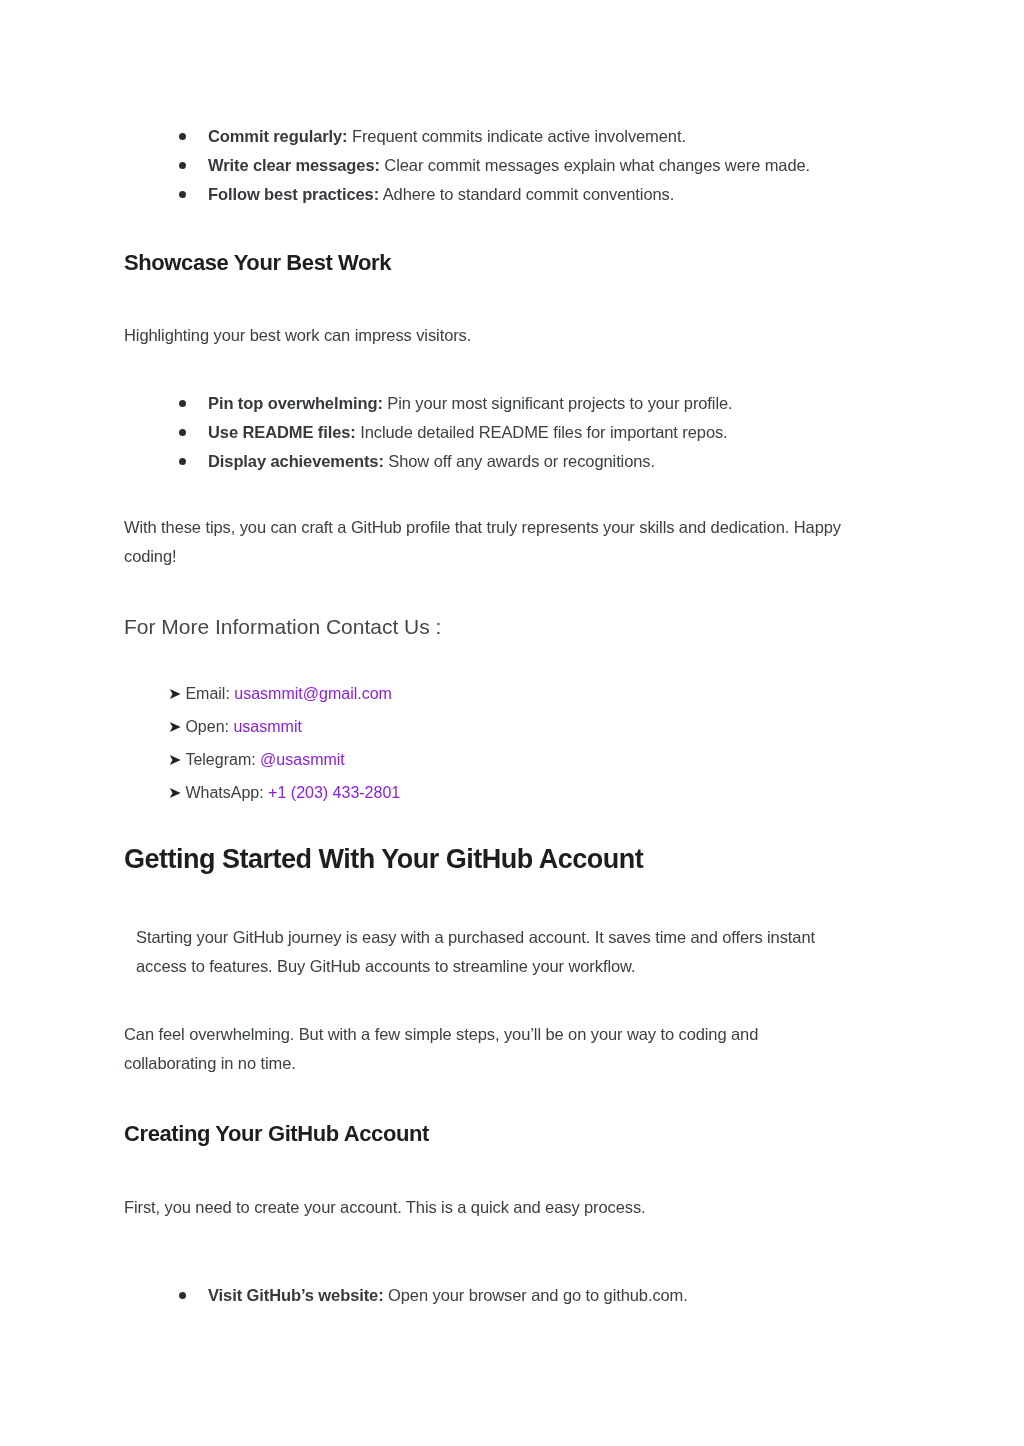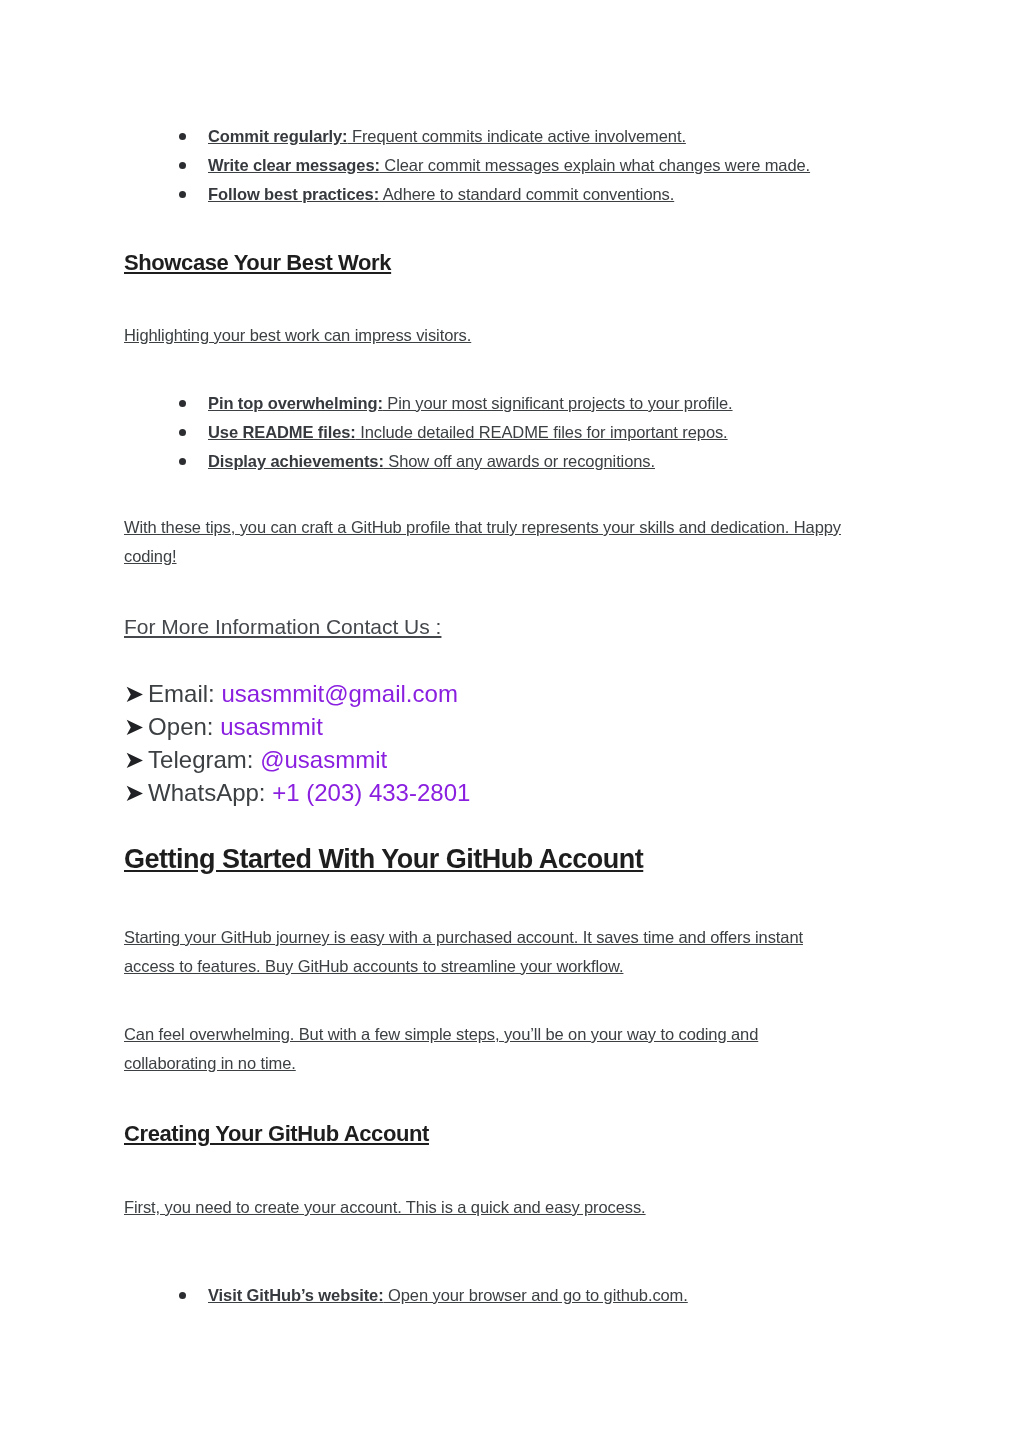--- a/index.html
+++ b/index.html
@@ -10,21 +10,21 @@
     overflow: hidden;
     font-family: "Liberation Sans", "DejaVu Sans", sans-serif;
     color: #3C4043;
   }
   .page {
     box-sizing: border-box;
     width: 1024px;
     height: 1446px;
     padding: 122px 120px 0 124px;
   }
-  p, ul, h1, h2 { margin: 0; padding: 0; text-decoration: underline; }
+  p, ul, h1, h2 { margin: 0; padding: 0; }
 
   .body-text { font-size: 16.5px; line-height: 29px; letter-spacing: -0.1px; color: #3C4043; }
   .bold-lead { font-weight: 700; color: #36393d; }
 
   ul.doc-list { list-style: none; }
   ul.doc-list li { position: relative; padding-left: 84px; }
   .bullet-marker {
     position: absolute; left: 55px; top: 11px;
     width: 7px; height: 7px; border-radius: 50%;
     background: #2b2d30;
@@ -40,29 +40,29 @@
   }
   .h2 {
     font-size: 22px; line-height: 30px; font-weight: 700;
     color: #1e1e1e; letter-spacing: -0.4px;
   }
   .mt39 { margin-top: 39px; }
   .mt43 { margin-top: 43px; }
   .mt37 { margin-top: 37px; }
   .mt41 { margin-top: 41px; }
   .mt35 { margin-top: 35px; }
-  .mt45 { margin-top: 45px; }
+  .mt45 { margin-top: 45px; margin-left: 12px; }
   .mt44 { margin-top: 44px; }
   .mt38 { margin-top: 59px; }
 
   .contact-heading {
     font-size: 21px; line-height: 30px; font-weight: 400;
     color: #44474b; letter-spacing: 0;
   }
-  .contact-line { font-size: 24px; line-height: 33px; color: #3C4043; }
+  .contact-line { font-size: 16px; line-height: 33px; color: #3C4043; margin-left: 44px; }
   .contact-arrow { color: #202124; margin-right: 4px; }
   .contact-link { color: #8A1FE0; text-decoration: none; cursor: pointer; }
 </style>
 </head>
 <body>
 
 <div class="page">
 
   <ul class="doc-list body-text">
     <li>

